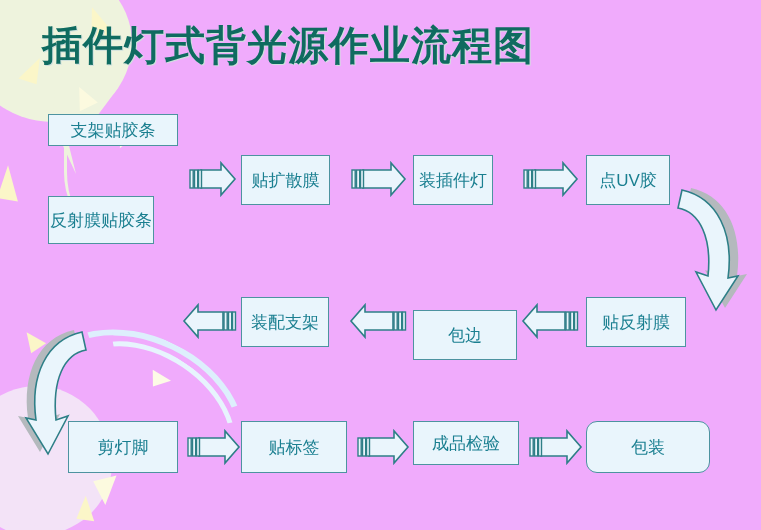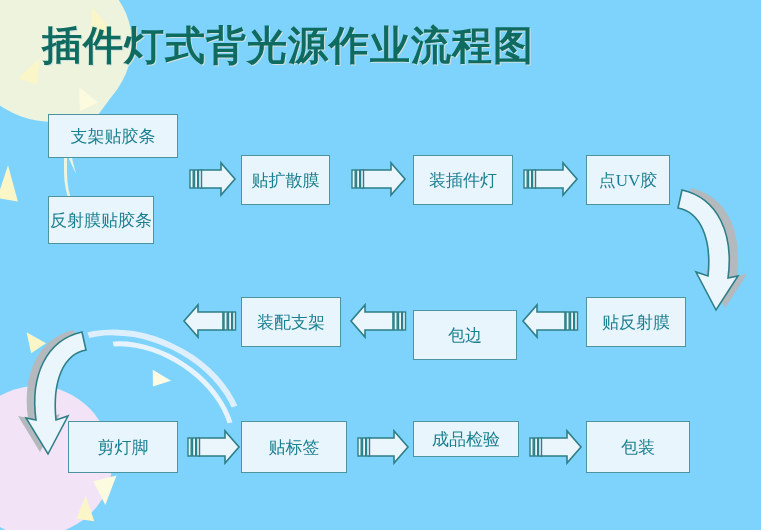--- a/index.html
+++ b/index.html
@@ -7,23 +7,22 @@
     padding: 0;
     background: #ffffff;
   }
   body {
     font-family: "Liberation Sans", "DejaVu Sans", sans-serif;
   }
   #slide {
     position: relative;
     width: 761px;
     height: 530px;
-    background: #7dd3fc;
+    background: #f0abfc;
     overflow: hidden;
-    font-family: Liberation Serif, serif;
   }
 
   
   .deco { position: absolute; pointer-events: none; }
 
   .balloon-green {
     left: -32px; top: -36px;
     width: 164px; height: 158px;
     background: #eef3dd;
     border-radius: 50% 50% 48% 52% / 52% 50% 50% 48%;
@@ -132,24 +131,24 @@
   <div class="deco tri tri-4"></div>
   <div class="deco tri tri-5"></div>
   <div class="deco tri tri-6"></div>
   <div class="deco tri tri-7"></div>
   <div class="deco tri tri-8"></div>
   <div class="deco tri tri-9"></div>
   <div class="deco tri tri-10"></div>
 
   <div id="title">插件灯式背光源作业流程图</div>
 
-  <div class="node" style="left:48px;  top:114px; width:130px; height:44px;text-align:right;">支架贴胶条</div>
+  <div class="node" style="left:48px;  top:114px; width:130px; height:32px;text-align:right;">支架贴胶条</div>
   <div class="node" style="left:48px;  top:196px; width:106px; height:48px;">反射膜贴胶条</div>
   <div class="node" style="left:241px; top:155px; width:89px; height:50px;">贴扩散膜</div>
-  <div class="node" style="left:413px; top:155px; width:100px; height:50px;">装插件灯</div>
+  <div class="node" style="left:413px; top:155px; width:80px; height:50px;">装插件灯</div>
   <div class="node" style="left:586px; top:155px; width:84px; height:50px;">点UV胶</div>
 
   <div class="arrow" style="left:187px; top:160px;">
     <svg width="50" height="38" viewBox="0 0 50 38">
       <path d="M14,10 L34,10 L34,3 L48,19 L34,35 L34,28 L14,28 Z" fill="#eaf5fc" stroke="#2e7f87" stroke-width="1.6"></path>
       <rect x="3" y="10" width="3.2" height="18" fill="#eaf5fc" stroke="#2e7f87" stroke-width="1.4"></rect>
       <rect x="7.5" y="10" width="3.2" height="18" fill="#eaf5fc" stroke="#2e7f87" stroke-width="1.4"></rect>
       <rect x="11.5" y="10" width="3" height="18" fill="#eaf5fc" stroke="#2e7f87" stroke-width="1.4"></rect>
     </svg>
   </div>
@@ -174,21 +173,21 @@
 
   <div class="curved" style="left:672px; top:186px;">
     <svg width="84" height="128" viewBox="0 0 84 128">
       <path d="M10,4 C46,12 62,48 56,92 L66,90 L44,124 L24,86 L36,90 C40,52 28,26 6,22 Z" fill="#b4b9bd" stroke="none" transform="translate(9,-2)"></path>
       <path d="M10,4 C46,12 62,48 56,92 L66,90 L44,124 L24,86 L36,90 C40,52 28,26 6,22 Z" fill="#eaf5fc" stroke="#2e7f87" stroke-width="1.6"></path>
     </svg>
   </div>
 
   <div class="node" style="left:586px; top:297px; width:100px; height:50px;">贴反射膜</div>
   <div class="node" style="left:413px; top:310px; width:104px; height:50px;">包边</div>
-  <div class="node" style="left:241px; top:297px; width:100px; height:50px;">装配支架</div>
+  <div class="node" style="left:241px; top:297px; width:88px; height:50px;">装配支架</div>
 
   <div class="arrow" style="left:521px; top:302px;">
     <svg width="58" height="38" viewBox="0 0 58 38">
       <path d="M44,10 L16,10 L16,3 L2,19 L16,35 L16,28 L44,28 Z" fill="#eaf5fc" stroke="#2e7f87" stroke-width="1.6"></path>
       <rect x="45" y="10" width="3.2" height="18" fill="#eaf5fc" stroke="#2e7f87" stroke-width="1.4"></rect>
       <rect x="49.5" y="10" width="3.2" height="18" fill="#eaf5fc" stroke="#2e7f87" stroke-width="1.4"></rect>
       <rect x="53.5" y="10" width="3" height="18" fill="#eaf5fc" stroke="#2e7f87" stroke-width="1.4"></rect>
     </svg>
   </div>
 
@@ -212,22 +211,22 @@
 
   <div class="curved" style="left:8px; top:328px;">
     <svg width="84" height="130" viewBox="0 0 84 130">
       <path d="M74,4 C38,12 22,48 28,92 L18,90 L40,126 L60,88 L48,92 C44,52 56,26 78,22 Z" fill="#b4b9bd" stroke="none" transform="translate(-8,-2)"></path>
       <path d="M74,4 C38,12 22,48 28,92 L18,90 L40,126 L60,88 L48,92 C44,52 56,26 78,22 Z" fill="#eaf5fc" stroke="#2e7f87" stroke-width="1.6"></path>
     </svg>
   </div>
 
   <div class="node" style="left:68px;  top:421px; width:110px; height:52px;">剪灯脚</div>
   <div class="node" style="left:241px; top:421px; width:106px; height:52px;">贴标签</div>
-  <div class="node" style="left:413px; top:421px; width:106px; height:36px;">成品检验</div>
-  <div class="node" style="left:586px; top:421px; width:104px; height:52px;">包装</div>
+  <div class="node" style="left:413px; top:421px; width:106px; height:44px;">成品检验</div>
+  <div class="node" style="left:586px; top:421px; width:124px; height:52px;border-radius:11px;">包装</div>
 
   <div class="arrow" style="left:185px; top:428px;">
     <svg width="56" height="38" viewBox="0 0 56 38">
       <path d="M14,10 L40,10 L40,3 L54,19 L40,35 L40,28 L14,28 Z" fill="#eaf5fc" stroke="#2e7f87" stroke-width="1.6"></path>
       <rect x="3" y="10" width="3.2" height="18" fill="#eaf5fc" stroke="#2e7f87" stroke-width="1.4"></rect>
       <rect x="7.5" y="10" width="3.2" height="18" fill="#eaf5fc" stroke="#2e7f87" stroke-width="1.4"></rect>
       <rect x="11.5" y="10" width="3" height="18" fill="#eaf5fc" stroke="#2e7f87" stroke-width="1.4"></rect>
     </svg>
   </div>
 

